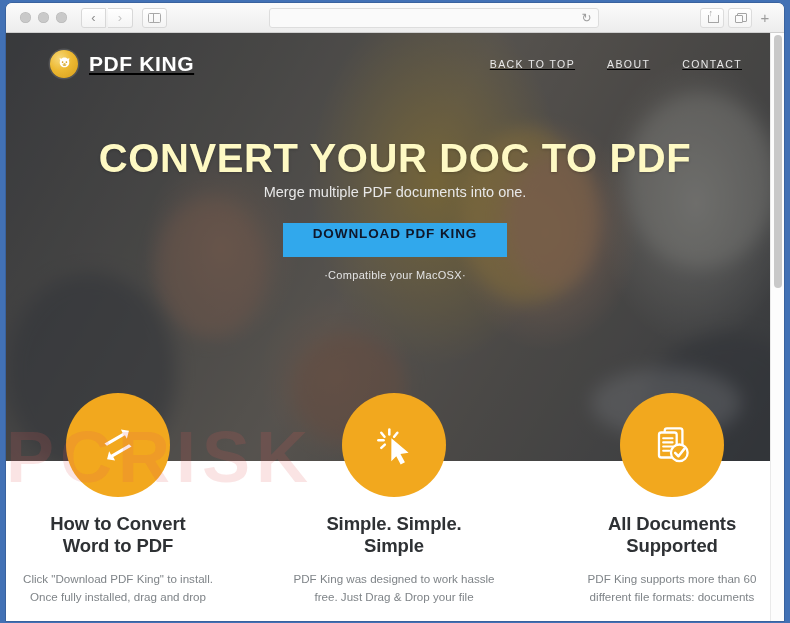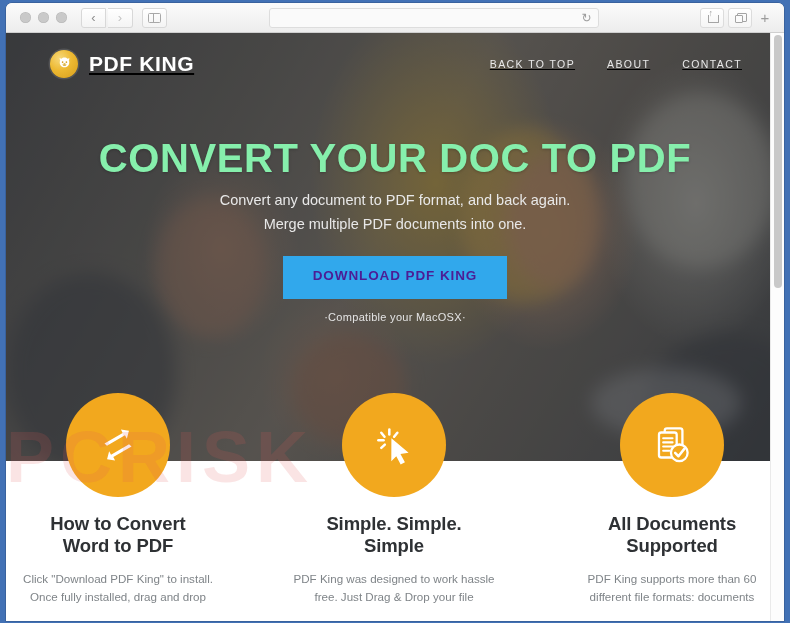--- a/index.html
+++ b/index.html
@@ -236,45 +236,45 @@
   }
 
   
   #hero-content {
     position: relative;
     z-index: 5;
     padding-top: 104px;
     text-align: center;
   }
   #hero-title {
-    color: #86efac;
+    color: #fef9c3;
     font-size: 40px;
     font-weight: 700;
     letter-spacing: 0.6px;
     line-height: 1.05;
     text-shadow: 0 1px 3px rgba(0,0,0,0.22);
   }
   .hero-sub {
     color: #e8e8e8;
     font-size: 14.5px;
     line-height: 1.55;
     margin-top: 10px;
     font-weight: 400;
   }
   .hero-sub.second { margin-top: 2px; }
 
   #cta-button {
     display: inline-block;
     margin-top: 20px;
     background: #31a8ec;
-    color: #4c1d95;
+    color: #0f172a;
     font-size: 13.5px;
     font-weight: 700;
     letter-spacing: 0.9px;
-    padding: 12px 30px 16px;
+    padding: 3px 30px 16px;
     border: none;
     cursor: pointer;
     min-width: 212px;
   }
   #cta-note {
     margin-top: 12px;
     color: #e4e4e4;
     font-size: 11px;
     letter-spacing: 0.3px;
   }
@@ -438,21 +438,20 @@
 
           <nav id="main-nav">
             <a class="nav-link" href="#">BACK TO TOP</a>
             <a class="nav-link" href="#">ABOUT</a>
             <a class="nav-link" href="#">CONTACT</a>
           </nav>
         </div>
 
         <div id="hero-content">
           <h1 id="hero-title">CONVERT YOUR DOC TO PDF</h1>
-          <p class="hero-sub">Convert any document to PDF format, and back again.</p>
           <p class="hero-sub second">Merge multiple PDF documents into one.</p>
           <button id="cta-button">DOWNLOAD PDF KING</button>
           <p id="cta-note">·Compatible your MacOSX·</p>
         </div>
       </div>
 
       <div id="watermark">PCRISK</div>
 
       <div id="features">
 

